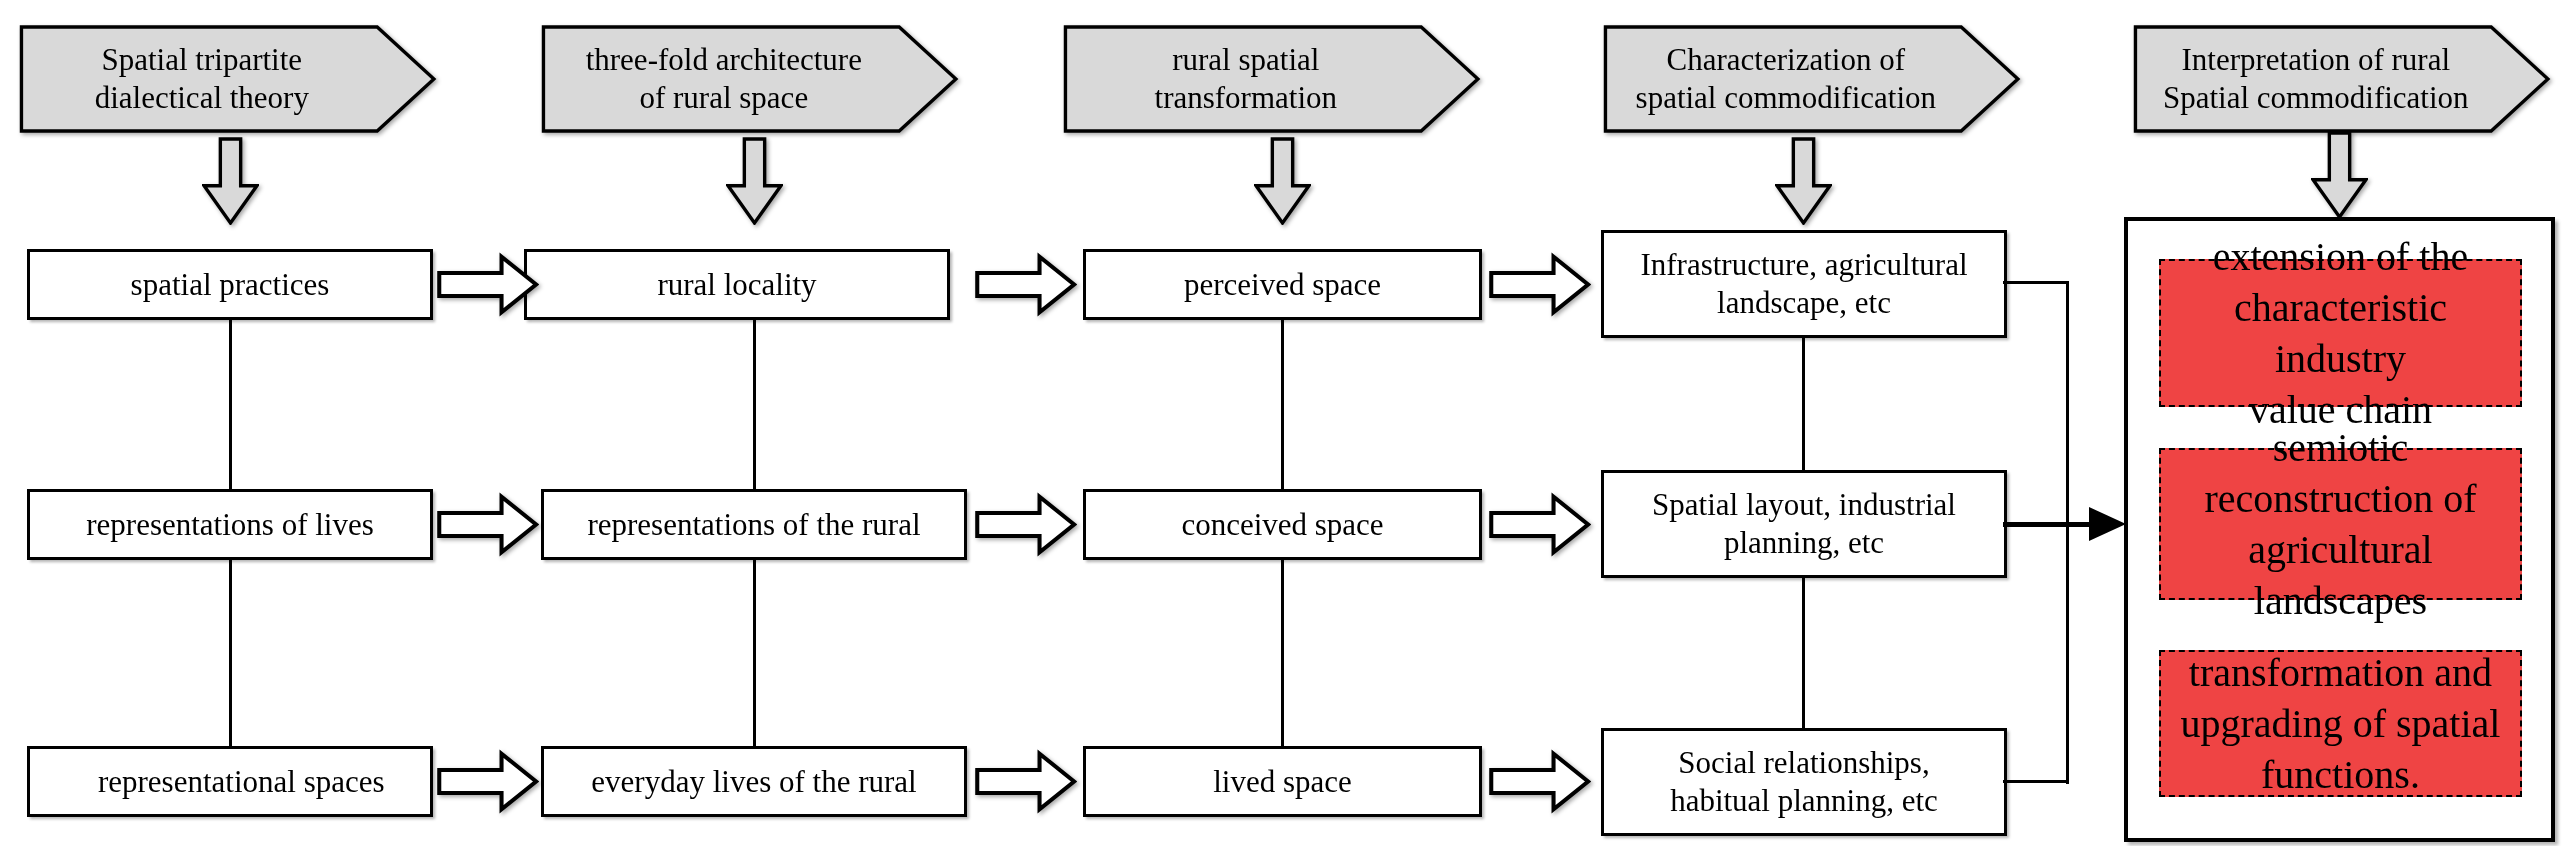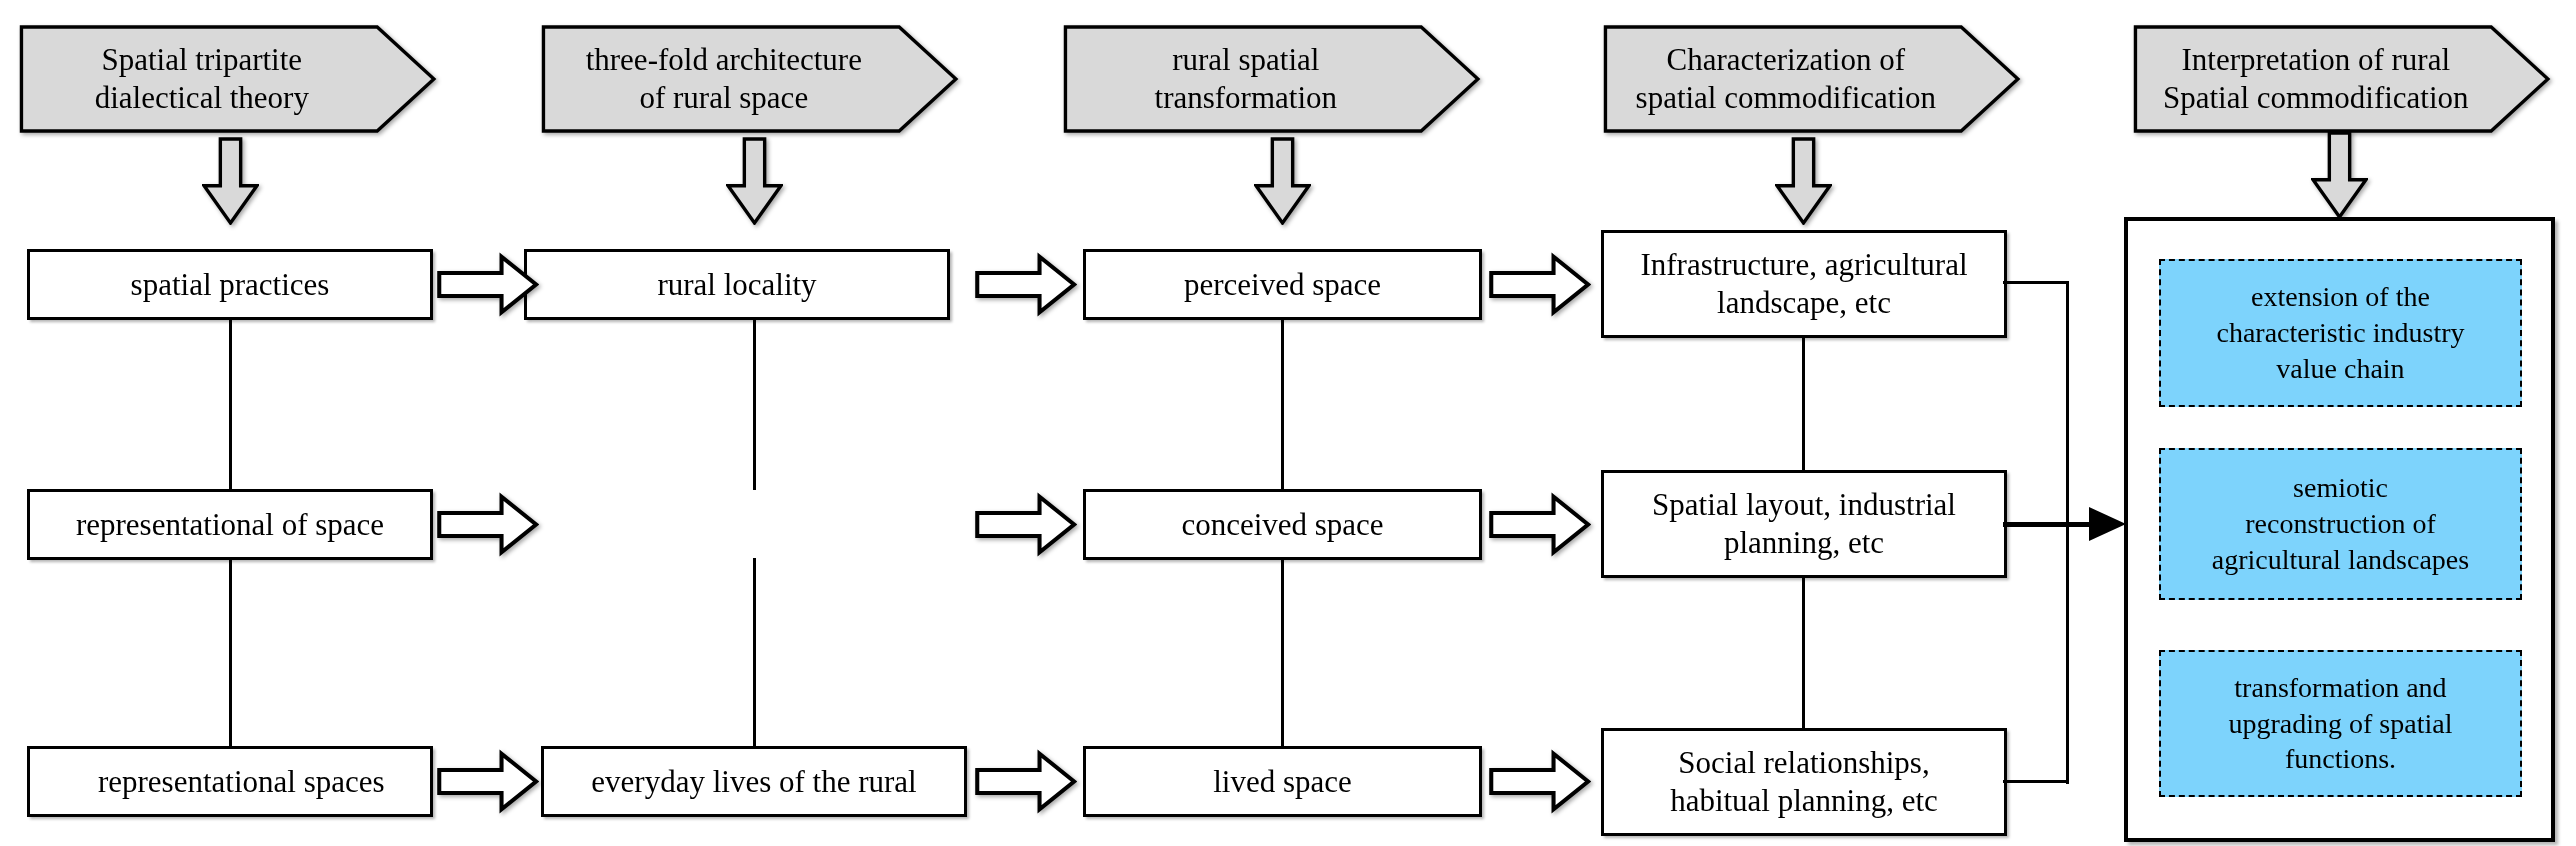--- a/index.html
+++ b/index.html
@@ -42,23 +42,23 @@
     border-top:17.6px solid transparent;
     border-bottom:17.6px solid transparent;
     border-left:37px solid #000;
   }
   
   .outerbox{
     box-sizing:border-box;border:4.1px solid #000;background:#fff;
     box-shadow:4.1px 4.1px 3.4px rgba(0,0,0,0.3);
   }
   .dashedbox{
-    box-sizing:border-box;border:2.7px dashed #000;background:#7dd3fc;
+    box-sizing:border-box;border:2.7px dashed #000;background:#ef4444;
     display:flex;align-items:center;justify-content:center;text-align:center;
-    font-size:28px;line-height:1.28;padding:4.1px 9.5px;
+    font-size:40px;line-height:1.28;padding:4.1px 9.5px;
   }
   .lines{white-space:pre-line;}
 </style>
 </head>
 <body>
 
 <div id="canvas">
 
   <div class="abs signpost" style="left:19px;top:25px;">
     <svg width="418" height="108" viewBox="0 0 618 160">
@@ -130,21 +130,24 @@
   </div>
   <div class="abs gridbox" style="left:1083px;top:249px;width:399px;height:71px;">
     <span>perceived space</span>
   </div>
   <div class="abs gridbox" style="left:1601px;top:230px;width:406px;height:108px;">
     <span class="lines">Infrastructure, agricultural
 landscape, etc</span>
   </div>
 
   <div class="abs gridbox" style="left:27px;top:489px;width:406px;height:71px;">
-    <span>representational of space</span>
+    <span>representations of lives</span>
+  </div>
+  <div class="abs gridbox" style="left:541px;top:489px;width:426px;height:71px;">
+    <span>representations of the rural</span>
   </div>
   <div class="abs gridbox" style="left:1083px;top:489px;width:399px;height:71px;">
     <span>conceived space</span>
   </div>
   <div class="abs gridbox" style="left:1601px;top:470px;width:406px;height:108px;">
     <span class="lines">Spatial layout, industrial
 planning, etc</span>
   </div>
 
   <div class="abs gridbox" style="left:27px;top:746px;width:406px;height:71px;padding-left:32px;">

